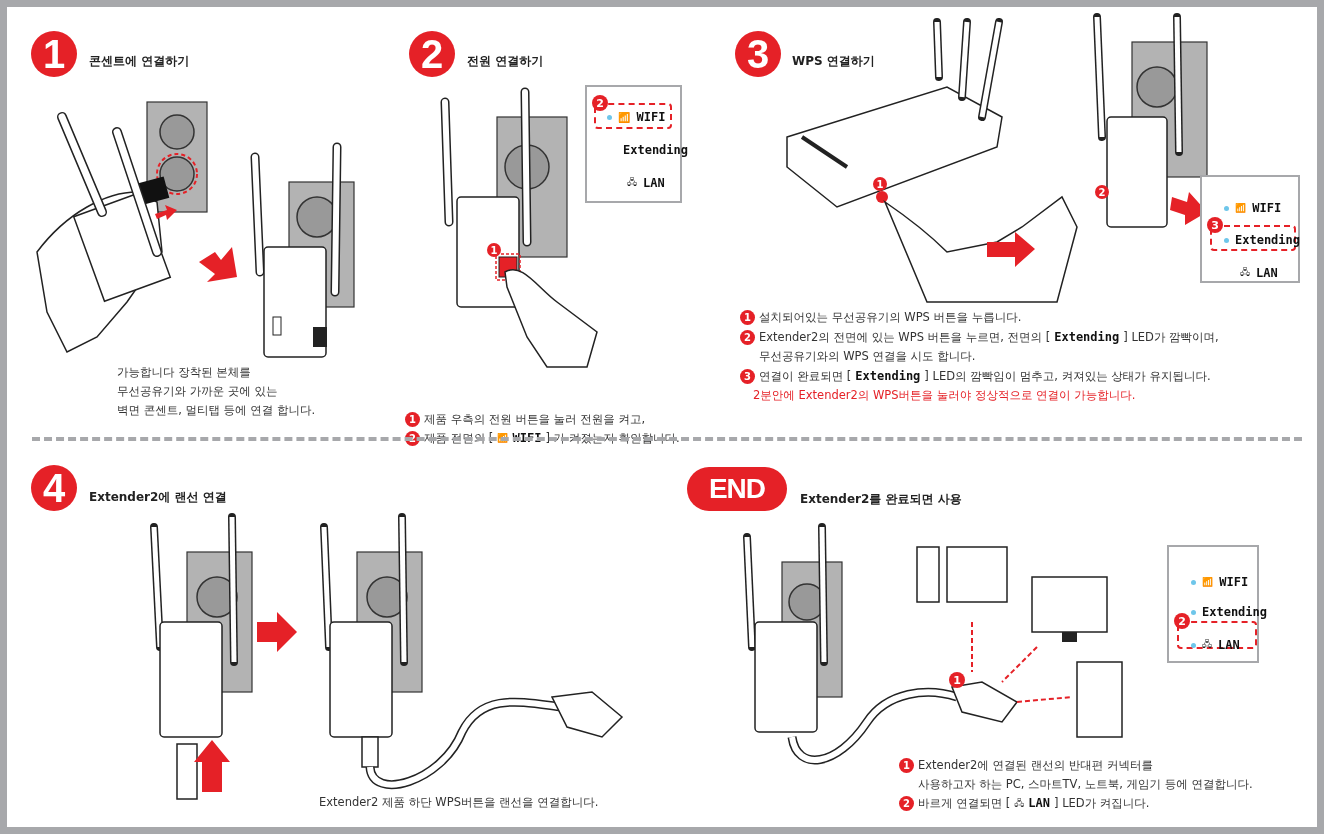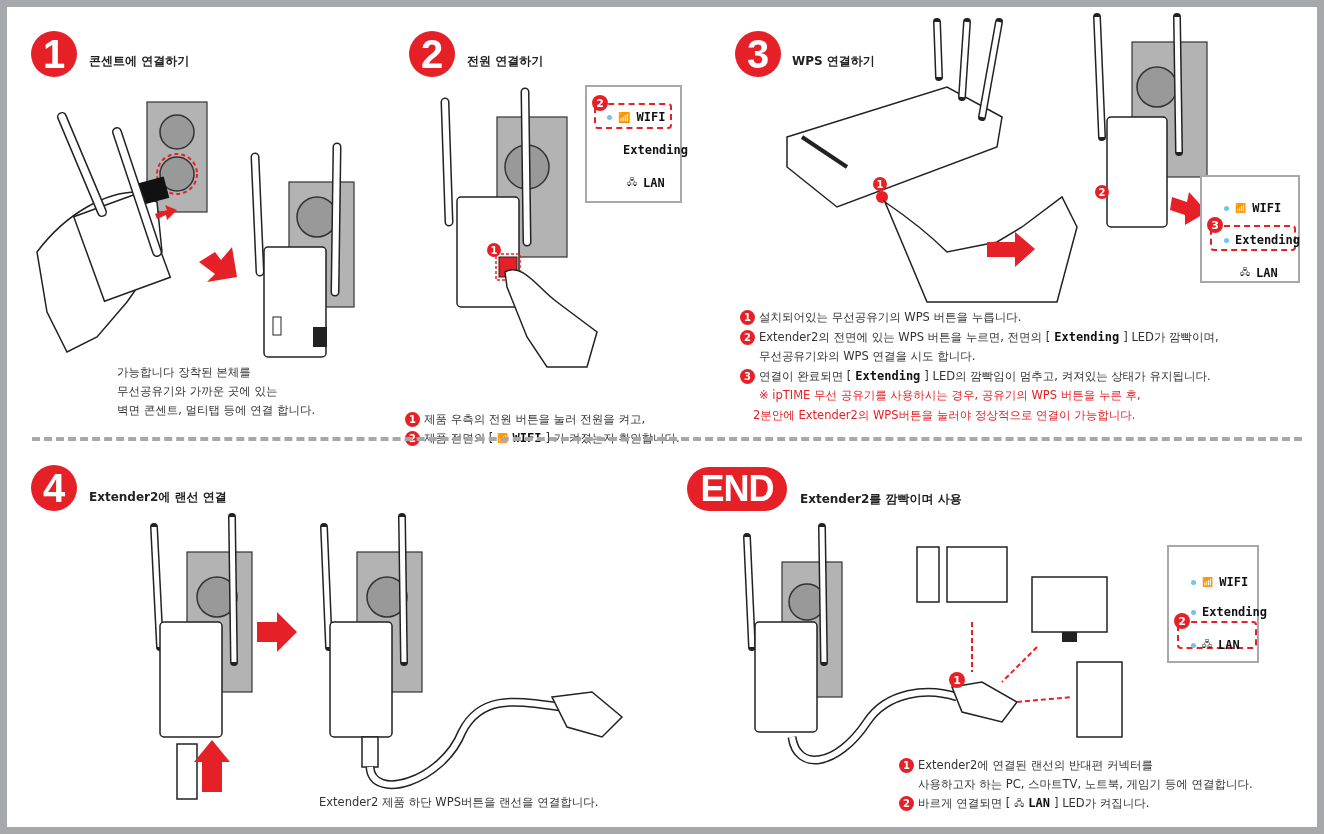--- a/index.html
+++ b/index.html
@@ -3,21 +3,21 @@
 <meta charset="utf-8">
 <style>
   * { box-sizing: border-box; margin: 0; padding: 0; }
   html, body { width: 1324px; height: 834px; background: #a7a8ab; overflow: hidden; }
   body { font-family: "DejaVu Sans", "Liberation Sans", sans-serif; color: #222; position: relative; }
   .page { position: absolute; left: 7px; top: 7px; width: 1310px; height: 820px; background: #fff; }
   .step-badge { position: absolute; width: 46px; height: 46px; border-radius: 50%; background: #e52127;
     color: #fff; font-family: "Liberation Sans", sans-serif; font-weight: bold; font-size: 40px;
     display: flex; align-items: center; justify-content: center; line-height: 1; }
   .end-badge { position: absolute; width: 100px; height: 44px; border-radius: 22px; background: #e52127;
-    color: #fff; font-family: "Liberation Sans", sans-serif; font-weight: bold; font-size: 36px;
+    color: #fff; font-family: "Liberation Sans", sans-serif; font-weight: bold; font-size: 28px;
     display: flex; align-items: center; justify-content: center; letter-spacing: -1px; }
   .step-title { position: absolute; font-size: 12px; font-weight: bold; color: #222; white-space: nowrap; }
   .desc { position: absolute; font-size: 11.5px; color: #333; line-height: 19px; white-space: nowrap; }
   .desc .line { display: flex; align-items: center; gap: 4px; }
   .num { display: inline-flex; width: 15px; height: 15px; border-radius: 50%; background: #e52127; color: #fff;
     font-size: 10px; font-weight: bold; align-items: center; justify-content: center; flex: 0 0 15px; }
   .indent { padding-left: 19px; }
   .red { color: #e52127; }
   .led { font-family: "DejaVu Sans Mono", monospace; font-weight: bold; font-size: 12px; color: #111; }
   .divider { position: absolute; left: 25px; top: 430px; width: 1270px; height: 0; border-top: 4px dashed #a7a8ab; }
@@ -183,21 +183,20 @@
       <span class="led">Extending</span>
       <span>] LED가 깜빡이며,</span>
     </div>
     <div class="indent">무선공유기와의 WPS 연결을 시도 합니다.</div>
     <div class="line">
       <span class="num">3</span>
       <span>연결이 완료되면 [</span>
       <span class="led">Extending</span>
       <span>] LED의 깜빡임이 멈추고, 켜져있는 상태가 유지됩니다.</span>
     </div>
-    <div class="indent red">※ ipTIME 무선 공유기를 사용하시는 경우, 공유기의 WPS 버튼을 누른 후,</div>
     <div class="indent red" style="padding-left:13px;">2분안에 Extender2의 WPS버튼을 눌러야 정상적으로 연결이 가능합니다.</div>
   </div>
 
   <div class="divider"></div>
 
   <div class="step-badge" style="left:24px;top:458px;">4</div>
   <div class="step-title" style="left:82px;top:482px;">Extender2에 랜선 연결</div>
 
   <svg style="left:115px;top:505px;" width="520" height="290" viewBox="0 0 520 290">
 
@@ -222,21 +221,21 @@
     <rect x="208" y="110" width="62" height="115" rx="4" fill="#fff" stroke="#222" stroke-width="1.5"></rect>
     <rect x="240" y="225" width="16" height="30" fill="#fff" stroke="#222" stroke-width="1.5"></rect>
     <path d="M248 255 C 250 290, 320 270, 340 220 C 360 180, 400 190, 440 195" fill="none" stroke="#222" stroke-width="9"></path>
     <path d="M248 255 C 250 290, 320 270, 340 220 C 360 180, 400 190, 440 195" fill="none" stroke="#fff" stroke-width="6"></path>
     <polygon points="430,185 470,180 500,205 480,225 445,215" fill="#fff" stroke="#222" stroke-width="1.5"></polygon>
   </svg>
 
   <div class="desc" style="left:312px;top:786px;">Extender2 제품 하단 WPS버튼을 랜선을 연결합니다.</div>
 
   <div class="end-badge" style="left:680px;top:460px;">END</div>
-  <div class="step-title" style="left:793px;top:484px;">Extender2를 깜빡이며 사용</div>
+  <div class="step-title" style="left:793px;top:484px;">Extender2를 완료되면 사용</div>
 
   <svg style="left:710px;top:515px;" width="420" height="240" viewBox="0 0 420 240">
     <rect x="65" y="40" width="60" height="135" fill="#b3b3b3" stroke="#333" stroke-width="1.2"></rect>
     <circle cx="90" cy="80" r="18" fill="#999" stroke="#333" stroke-width="1.5"></circle>
     <line x1="30" y1="15" x2="35" y2="125" stroke="#222" stroke-width="8" stroke-linecap="round"></line>
     <line x1="30" y1="15" x2="35" y2="125" stroke="#fff" stroke-width="5"></line>
     <line x1="105" y1="5" x2="107" y2="140" stroke="#222" stroke-width="8" stroke-linecap="round"></line>
     <line x1="105" y1="5" x2="107" y2="140" stroke="#fff" stroke-width="5"></line>
     <rect x="38" y="100" width="62" height="110" rx="4" fill="#fff" stroke="#222" stroke-width="1.5"></rect>
     <path d="M75 215 C 80 250, 120 245, 150 200 C 170 170, 210 165, 240 175" fill="none" stroke="#222" stroke-width="9"></path>

